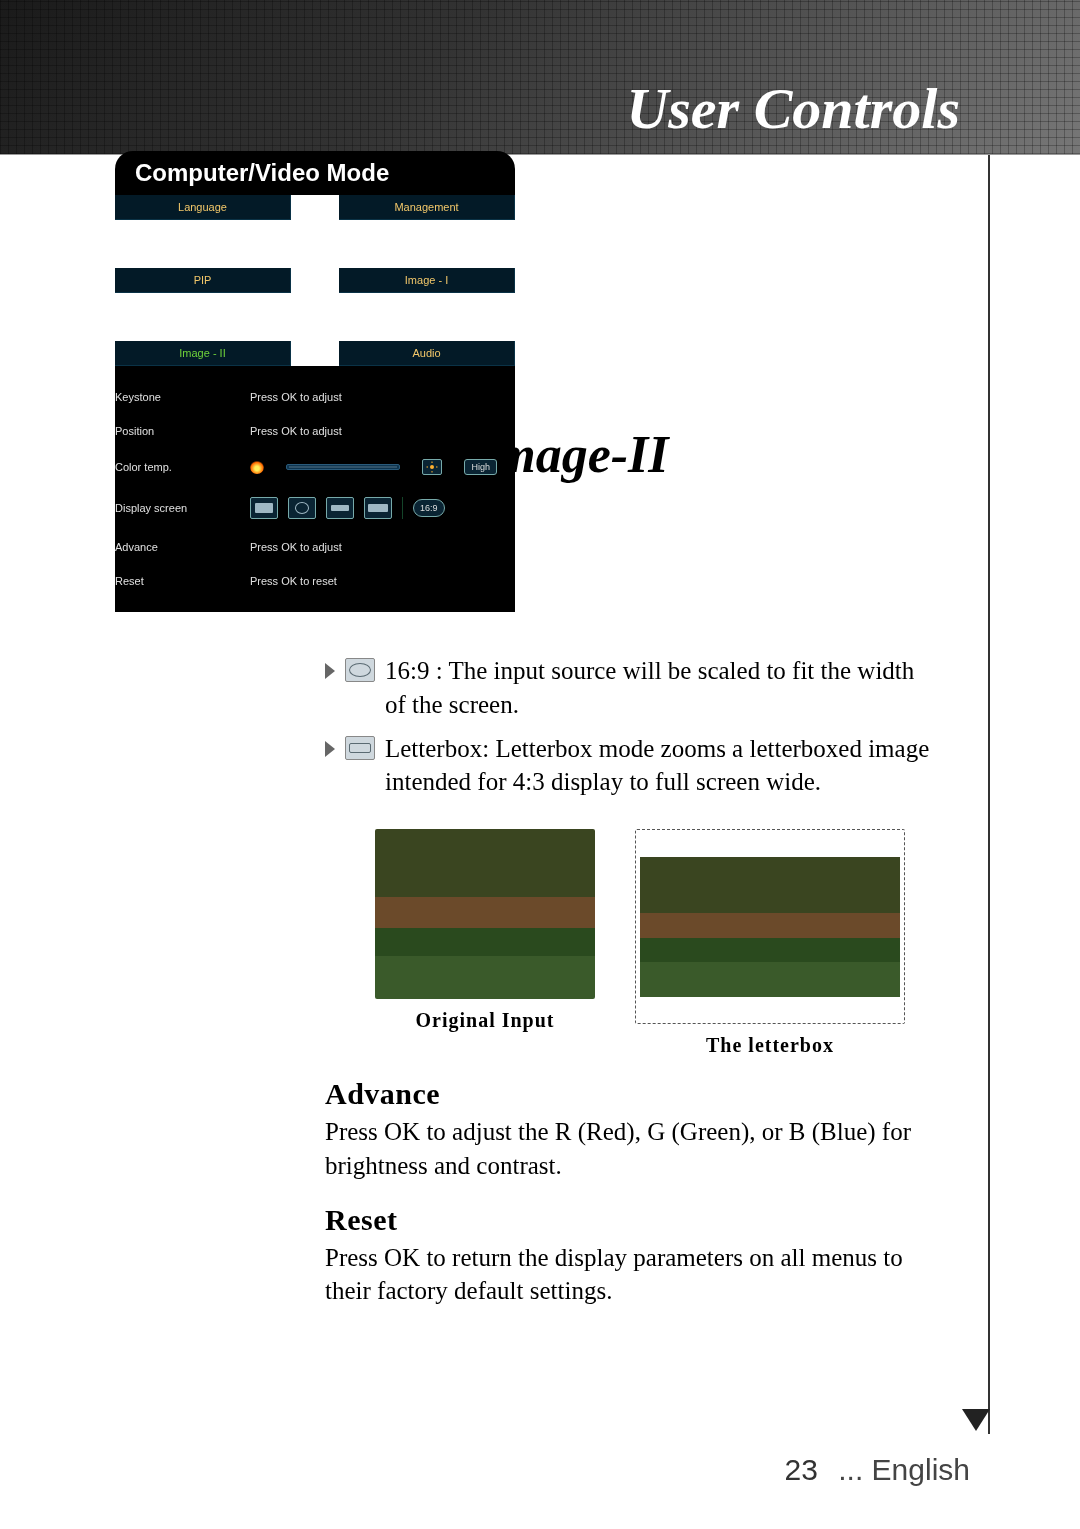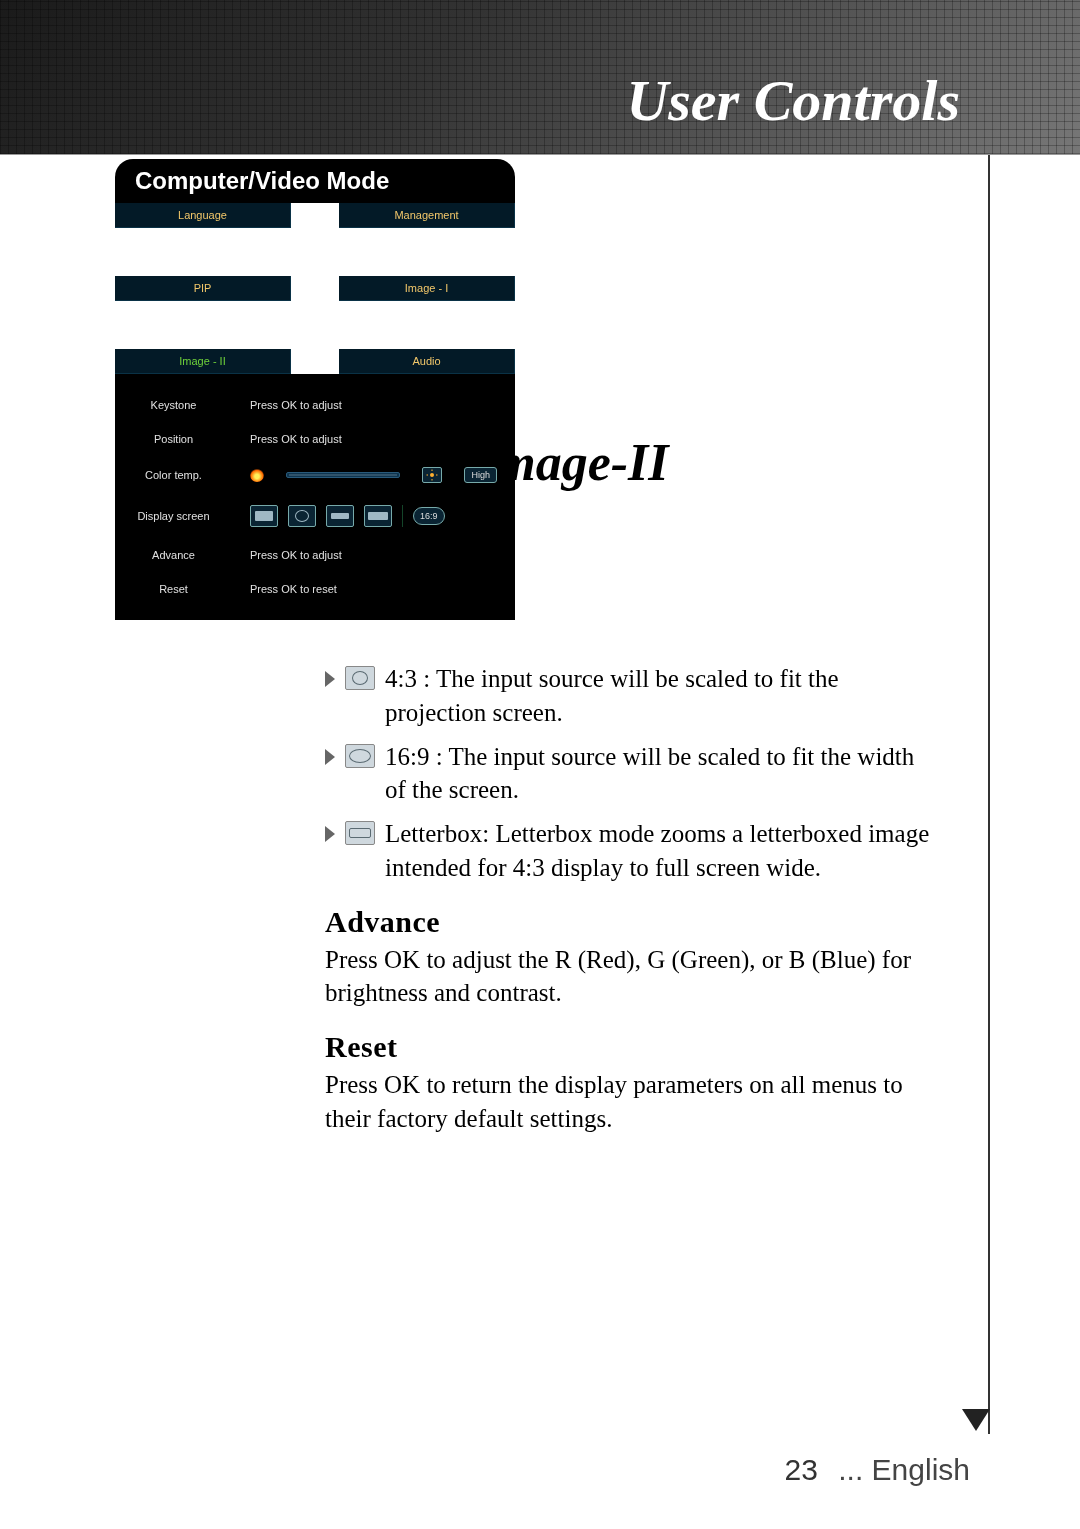--- a/index.html
+++ b/index.html
@@ -16,21 +16,21 @@
     background: linear-gradient(135deg, #1a1a1a 0%, #333 40%, #555 70%, #777 100%),
                 repeating-linear-gradient(0deg, rgba(0,0,0,.25) 0 1px, transparent 1px 8px),
                 repeating-linear-gradient(90deg, rgba(0,0,0,.25) 0 1px, transparent 1px 8px);
     background-blend-mode: multiply;
     position: relative;
     border-bottom: 1px solid #999;
   }
   .header-title {
     position: absolute;
     right: 120px;
-    bottom: 20px;
+    bottom: 12px;
     font-style: italic;
     font-weight: bold;
     font-size: 58px;
     color: #fff;
     font-family: Georgia, 'Times New Roman', serif;
     margin-top: 28px;
   }
   .right-edge {
     position: absolute;
     right: 90px;
@@ -38,21 +38,21 @@
     bottom: 95px;
     width: 2px;
     background: #333;
   }
   .content {
     padding: 0 120px 0 115px;
   }
   
   .osd {
     width: 400px;
-    margin-top: 12px;
+    margin-top: 4px;
     position: relative;
     top: -8px;
   }
   .osd-title-bar {
     background: #000;
     color: #fff;
     font-family: Arial, sans-serif;
     font-weight: bold;
     font-size: 24px;
     padding: 8px 20px;
@@ -91,21 +91,21 @@
     display: flex;
     align-items: center;
     margin-bottom: 22px;
     font-size: 11px;
     font-family: Arial, sans-serif;
     color: #ddd;
   }
   .osd-row:last-child { margin-bottom: 0; }
   .osd-label {
     width: 135px;
-    text-align: center;
+    text-align: left;
     padding-right: 18px;
     color: #e0e0e0;
   }
   .osd-value { flex: 1; color: #e0e0e0; }
   .ct-bar {
     flex: 1;
     display: flex;
     align-items: center;
     gap: 22px;
   }
@@ -332,41 +332,46 @@
         <div class="osd-value">Press OK to reset</div>
       </div>
     </div>
   </div>
 
   <div class="section-title">Image-II</div>
 
   <div class="bullets">
     <div class="bullet">
       <div class="arrow"></div>
-      <div class="mini-icon r43">
-          <div class="inner"></div>
-        </div>
-      <div class="bullet-text">4:3 : The input source will be scaled to fit the projection screen.</div>
-    </div>
-    <div class="bullet">
-      <div class="arrow"></div>
       <div class="mini-icon r169">
           <div class="inner"></div>
         </div>
       <div class="bullet-text">16:9 : The input source will be scaled to fit the width of the screen.</div>
     </div>
     <div class="bullet">
       <div class="arrow"></div>
       <div class="mini-icon lbx">
           <div class="inner"></div>
         </div>
       <div class="bullet-text">Letterbox: Letterbox mode zooms a letterboxed image intended for 4:3 display to full screen wide.</div>
     </div>
   </div>
 
+  <div class="image-pair">
+    <div class="img-col">
+      <div class="fake-img"></div>
+      <div class="img-caption">Original Input</div>
+    </div>
+    <div class="img-col">
+      <div class="fake-img lbx-wrap">
+        <div class="inner-img"></div>
+      </div>
+      <div class="img-caption">The letterbox</div>
+    </div>
+  </div>
 
   <div class="subhead">Advance</div>
   <div class="para">Press OK to adjust the R (Red), G (Green), or B (Blue) for brightness and contrast.</div>
 
   <div class="subhead">Reset</div>
   <div class="para">Press OK to return the display parameters on all menus to their factory default settings.</div>
 
 </div>
 
 <div class="footer-arrow"></div>

